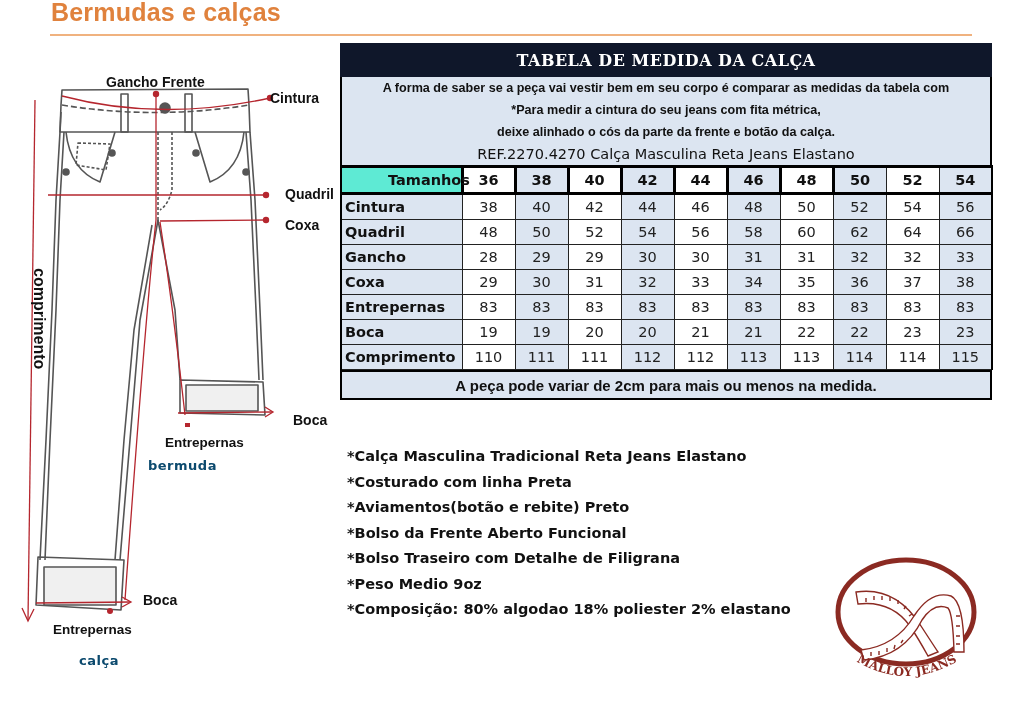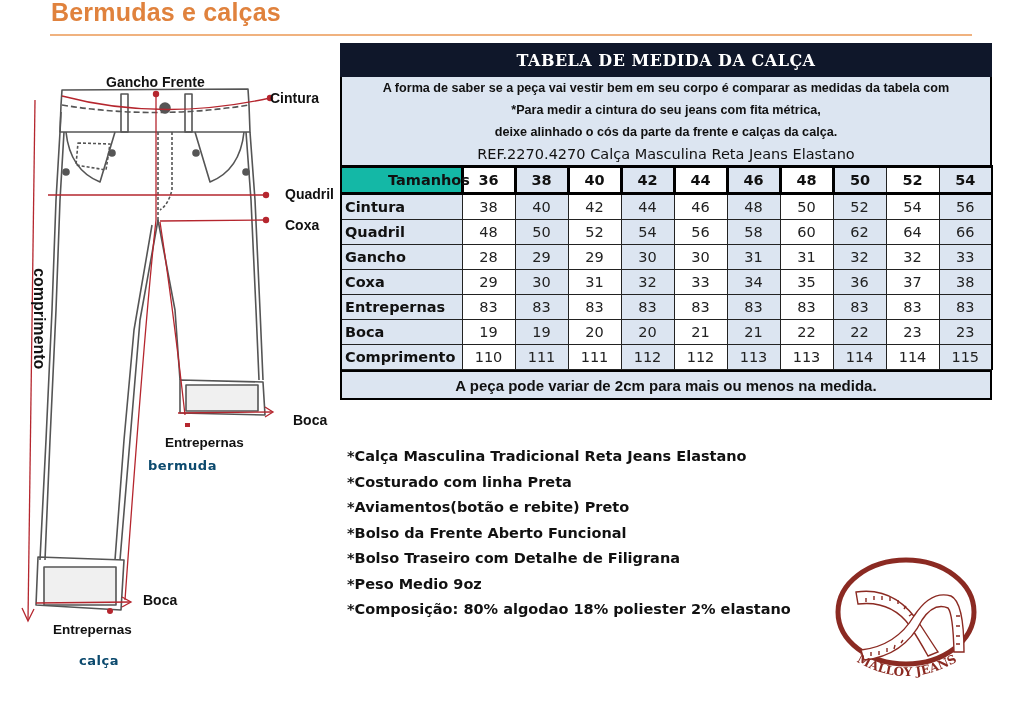--- a/index.html
+++ b/index.html
@@ -17,21 +17,21 @@
 
     
     .size-table-wrap { position: absolute; left: 340px; top: 43px; width: 652px; }
     .tbl-header { background: #0f172a; color: #fff; height: 34px; display: flex; align-items: center; justify-content: center; font-family: "DejaVu Serif", serif; font-weight: bold; font-size: 16px; letter-spacing: 0.5px; }
     .tbl-intro { background: #dce5f1; border-left: 2px solid #000; border-right: 2px solid #000; text-align: center; font-family: "Liberation Sans", sans-serif; font-weight: bold; font-size: 12.6px; color: #111; line-height: 22px; padding-top: 0px; }
     .tbl-intro .ref { font-size: 14.5px; font-weight: normal; font-family: "DejaVu Sans", sans-serif; line-height: 22px; }
     table.sizes { border-collapse: collapse; width: 652px; table-layout: fixed; }
     table.sizes td { border: 1px solid #222; height: 24px; padding: 0; text-align: center; font-family: "DejaVu Sans", sans-serif; font-size: 14.5px; color: #222; }
     table.sizes td.rowlabel { text-align: left; padding-left: 3px; font-weight: bold; font-size: 14.5px; background: #dce5f1; color: #111; }
     table.sizes tr.head td { font-weight: bold; background: #fff; border-top: 3px solid #000; border-bottom: 3px solid #000; color: #111; }
-    table.sizes tr.head td.rowlabel { background: #14b8a6; padding-left: 46px; }
+    table.sizes tr.head td.rowlabel { background: #5eead4; padding-left: 46px; }
     table.sizes tr.head td.thick { border-left: 3px solid #000; border-right: 3px solid #000; }
     table.sizes td.shade { background: #dce5f1; }
     table.sizes tr.head td.shade { background: #dce5f1; }
     table.sizes { border-left: 2px solid #000; border-right: 2px solid #000; }
     .tbl-footer { background: #dce5f1; border: 2px solid #000; border-top: 2px solid #000; height: 26px; display: flex; align-items: center; justify-content: center; font-family: "Liberation Sans", sans-serif; font-weight: bold; font-size: 15px; color: #111; }
 
     
     .desc { position: absolute; left: 347px; top: 444px; font-family: "DejaVu Sans", sans-serif; font-size: 15px; color: #111; }
     .desc .line { height: 25.5px; line-height: 25.5px; white-space: nowrap; }
     .desc .heading { font-weight: bold; font-size: 14.5px; }
@@ -131,21 +131,21 @@
   <span class="dlabel" style="left:143px; top:522px;">Boca</span>
   <span class="dlabel small" style="left:53px; top:552px;">Entrepernas</span>
   <span class="variant-label" style="left:79px; top:583px;">calça</span>
 </div>
 
 <div class="size-table-wrap">
   <div class="tbl-header">TABELA DE MEDIDA DA CALÇA</div>
   <div class="tbl-intro">
     <div>A forma de saber se a peça vai vestir bem em seu corpo é comparar as medidas da tabela com</div>
     <div>*Para medir a cintura do seu jeans com fita métrica,</div>
-    <div>deixe alinhado o cós da parte da frente e calças da calça.</div>
+    <div>deixe alinhado o cós da parte da frente e botão da calça.</div>
     <div class="ref">REF.2270.4270 Calça Masculina Reta Jeans Elastano</div>
   </div>
   <table class="sizes">
     <colgroup>
       <col style="width:121px">
       <col style="width:53px">
         <col style="width:53px">
         <col style="width:53px">
         <col style="width:53px">
         <col style="width:53px">

